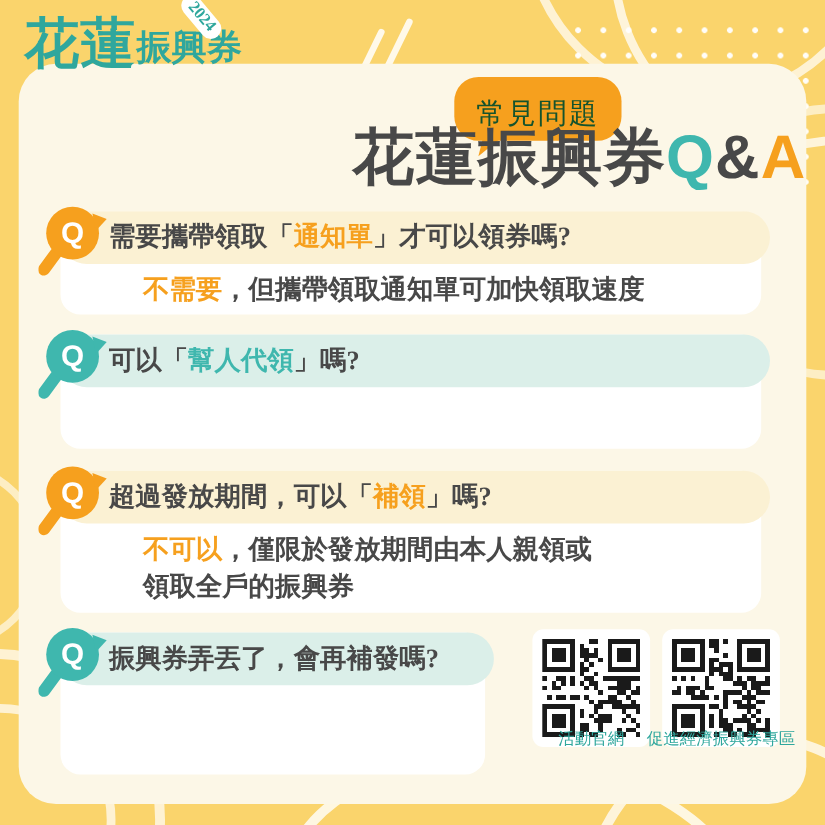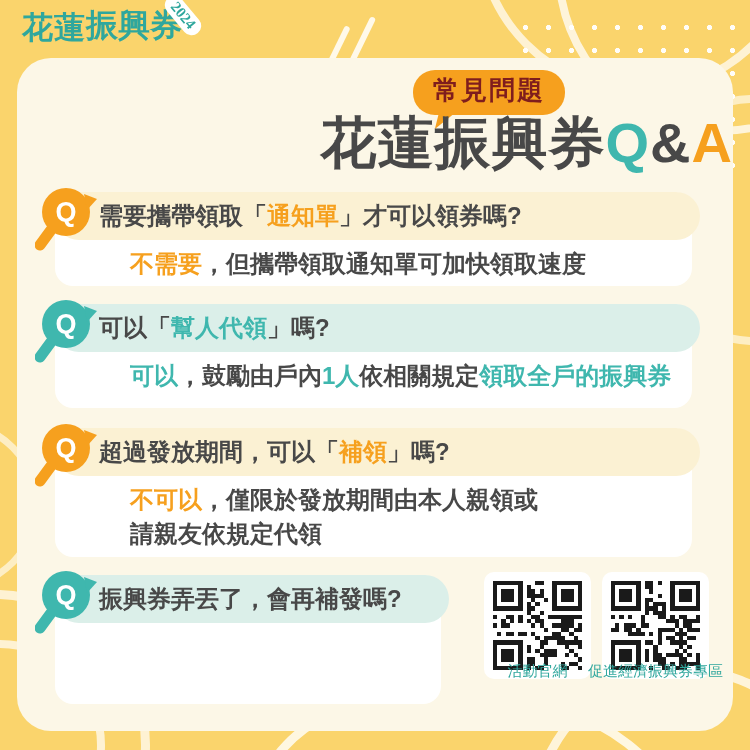--- a/index.html
+++ b/index.html
@@ -29,33 +29,33 @@
   .deco-dots{position:absolute;top:16px;right:8px;width:228px;height:152px;border-radius:0;
     background-image:radial-gradient(rgba(255,255,255,.95) 2.3px, rgba(255,255,255,0) 2.9px);
     background-size:23px 23px;pointer-events:none;}
   .deco-slash{position:absolute;width:6px;background:rgba(255,255,255,.85);border-radius:4px;pointer-events:none;}
   .s1{left:334px;top:24px;height:50px;transform:rotate(26deg);}
   .s2{left:356px;top:14px;height:66px;transform:rotate(26deg);}
 
   
   .logo{position:absolute;left:22px;top:6px;color:var(--teal-deep);
     font-family:"Liberation Serif","DejaVu Serif",serif;font-weight:700;white-space:nowrap;z-index:3;}
-  .logo-large{font-size:31px;letter-spacing:1px;margin-top:24px;}
+  .logo-large{font-size:50px;letter-spacing:1px;margin-top:24px;}
   .logo-small{font-size:32px;position:relative;top:-2px;}
   .year-pill{position:absolute;left:160px;top:6px;transform:rotate(50deg);background:#fff;color:var(--teal-deep);
     font-family:"Liberation Serif","DejaVu Serif",serif;font-size:15px;font-weight:700;
     padding:1px 8px;border-radius:12px;z-index:3;}
 
   
   .card{position:absolute;left:17px;top:58px;width:716px;height:673px;background:var(--card-cream);
     border-radius:34px;z-index:2;}
 
   
-  .badge{position:absolute;left:396px;top:12px;background:var(--orange);color:#7f1d1d;
-    font-size:26px;font-weight:700;padding:3px 20px 7px;border-radius:22px;letter-spacing:2px;}
+  .badge{position:absolute;left:396px;top:12px;background:var(--orange);color:#14532d;
+    font-size:26px;font-weight:400;padding:16px 20px 7px;border-radius:22px;letter-spacing:2px;}
   .badge::after{content:'';position:absolute;left:24px;bottom:-14px;width:0;height:0;
     border-top:17px solid var(--orange);border-right:17px solid transparent;transform:skewX(-14deg);}
   .title{position:absolute;top:48px;left:0;width:100%;text-align:right;
     font-size:56px;font-weight:900;color:var(--dark);letter-spacing:1px;white-space:nowrap;}
   .title .t-q{color:var(--teal);}
   .title .t-amp{color:var(--dark);}
   .title .t-a{color:var(--orange);}
 
   
   .qa-block{position:absolute;background:#fff;border-radius:18px;}
@@ -66,21 +66,21 @@
   .qa-pill{position:absolute;left:0;right:-8px;top:0;height:48px;border-radius:26px;}
   .qa-block.theme-orange .qa-pill{background:var(--pill-cream);}
   .qa-block.theme-teal   .qa-pill{background:var(--pill-teal);}
   .qa-question{position:absolute;left:44px;top:0;right:8px;line-height:48px;
     font-size:24px;font-weight:700;color:var(--dark);white-space:nowrap;}
   .qa-answer{position:absolute;left:44px;top:55px;right:12px;
     font-size:24px;font-weight:700;color:var(--dark);margin-left:31px;}
   .ans-line{line-height:34px;white-space:nowrap;}
   [data-color="orange"]{color:var(--orange);}
   [data-color="teal"]{color:var(--teal);}
-  [data-color="dark"]{color:var(--dark);}
+  [data-color="dark"]{color:var(--dark);font-family:Liberation Serif, serif;}
 
   
   .qa-icon{position:absolute;left:-20px;top:-6px;width:64px;height:68px;}
   .qa-block.theme-orange .qa-icon{color:var(--orange);}
   .qa-block.theme-teal   .qa-icon{color:var(--teal);}
   .qa-icon svg{position:absolute;left:0;top:0;width:64px;height:68px;}
   .q-letter{position:absolute;left:2px;top:11px;width:58px;text-align:center;
     color:#fff;font-size:27px;font-weight:800;}
 
   
@@ -141,39 +141,36 @@
       <div class="qa-pill"></div>
       <div class="qa-icon">
         <svg viewBox="0 0 64 68">
             <path d="M16 44 L5 59" stroke="currentColor" stroke-width="11" stroke-linecap="round" fill="none"></path>
             <circle cx="31" cy="26" r="24" fill="currentColor"></circle>
             <path d="M49 8 L62 13 L52 24 Z" fill="currentColor"></path>
           </svg>
         <span class="q-letter">Q</span>
       </div>
       <div class="qa-question"><span data-color="dark">可以「</span><span data-color="teal">幫人代領</span><span data-color="dark">」嗎?</span></div>
-      <div class="qa-answer">
-          <div class="ans-line"><span data-color="teal">可以</span><span data-color="dark">，鼓勵由戶內</span><span data-color="teal">1人</span><span data-color="dark">依相關規定</span><span data-color="teal">領取全戶的振興券</span></div>
-        </div>
     </div>
 
     <div class="qa-block qa-3 theme-orange">
       <div class="qa-pill"></div>
       <div class="qa-icon">
         <svg viewBox="0 0 64 68">
             <path d="M16 44 L5 59" stroke="currentColor" stroke-width="11" stroke-linecap="round" fill="none"></path>
             <circle cx="31" cy="26" r="24" fill="currentColor"></circle>
             <path d="M49 8 L62 13 L52 24 Z" fill="currentColor"></path>
           </svg>
         <span class="q-letter">Q</span>
       </div>
       <div class="qa-question"><span data-color="dark">超過發放期間，可以「</span><span data-color="orange">補領</span><span data-color="dark">」嗎?</span></div>
       <div class="qa-answer">
           <div class="ans-line"><span data-color="orange">不可以</span><span data-color="dark">，僅限於發放期間由本人親領或</span></div>
-          <div class="ans-line"><span data-color="dark">請親友依規定代領</span></div>
+          <div class="ans-line"><span data-color="dark">領取全戶的振興券</span></div>
         </div>
     </div>
 
     <div class="qa-block qa-4 theme-teal">
       <div class="qa-pill"></div>
       <div class="qa-icon">
         <svg viewBox="0 0 64 68">
             <path d="M16 44 L5 59" stroke="currentColor" stroke-width="11" stroke-linecap="round" fill="none"></path>
             <circle cx="31" cy="26" r="24" fill="currentColor"></circle>
             <path d="M49 8 L62 13 L52 24 Z" fill="currentColor"></path>

